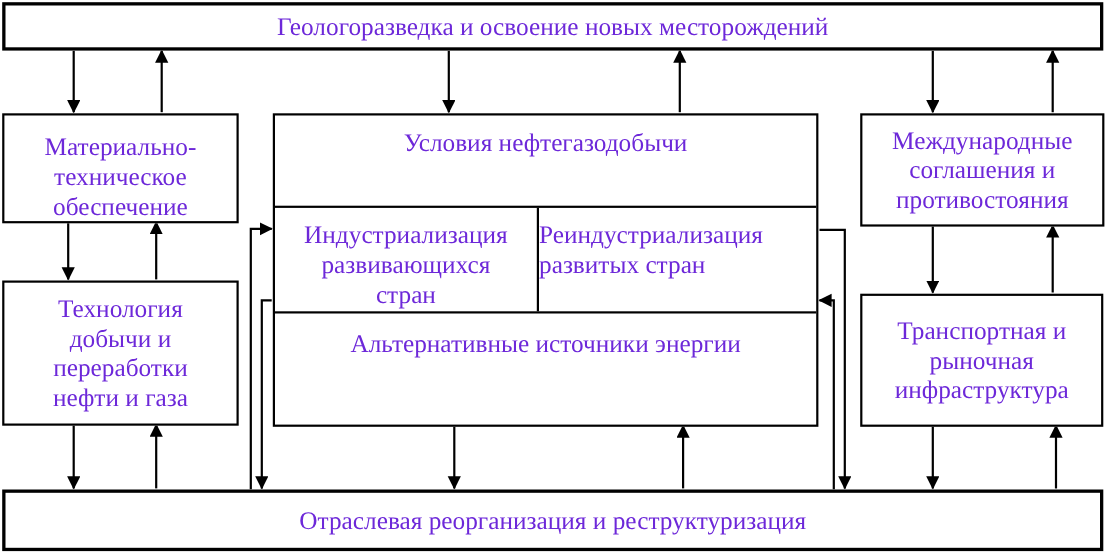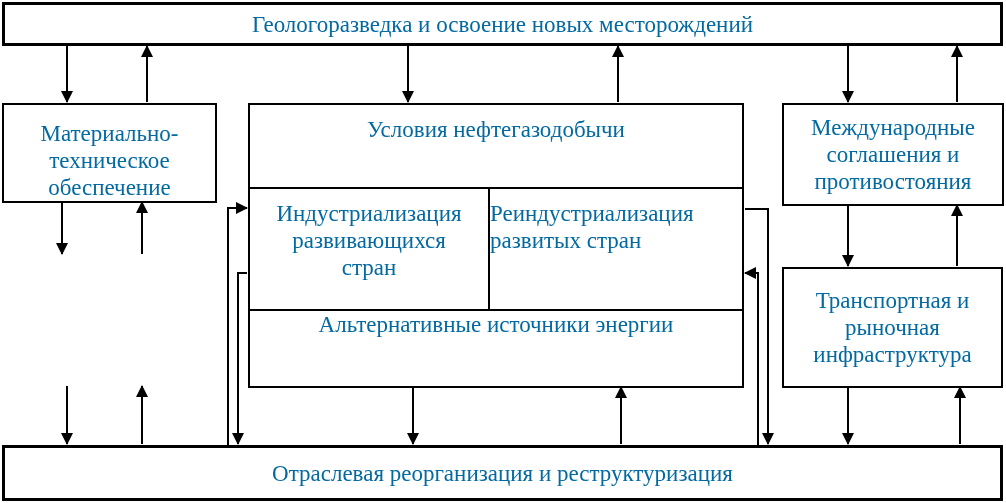--- a/index.html
+++ b/index.html
@@ -2,21 +2,21 @@
 <html><head>
 <meta charset="utf-8">
 <style>
   html, body { margin: 0; padding: 0; background: #ffffff; }
   .canvas {
     position: relative;
     width: 1006px;
     height: 503px;
     background: #ffffff;
     font-family: "Liberation Serif", "DejaVu Serif", serif;
-    color: #0369a1;
+    color: #6d28d9;
     overflow: hidden;
   }
   .box {
     position: absolute;
     box-sizing: border-box;
     border: 2px solid #000000;
     background: #ffffff;
     display: flex;
     align-items: center;
     justify-content: center;
@@ -50,40 +50,41 @@
   }
   .cb-row1 {
     box-sizing: border-box;
     height: 84px;
     border-bottom: 2px solid #000000;
     text-align: center;
     padding-top: 11px;
   }
   .cb-row2 {
     box-sizing: border-box;
-    height: 122px;
+    height: 96px;
     border-bottom: 2px solid #000000;
     display: flex;
   }
   .cb-cell-left {
     box-sizing: border-box;
     width: 240px;
     border-right: 2px solid #000000;
     text-align: center;
     padding-top: 11px;
   }
   .cb-cell-right {
     box-sizing: border-box;
     flex: 1;
     padding-top: 11px;
   }
   .cb-row3 {
     box-sizing: border-box;
     flex: 1;
     text-align: center;
+    padding-top: 14px;
     border-radius: 23px;
   }
   .cb-row1 span, .cb-cell-left span, .cb-cell-right span, .cb-row3 span { white-space: pre-line; }
   .connectors {
     position: absolute;
     left: 0; top: 0;
     pointer-events: none;
   }
   .connectors line, .connectors polyline {
     stroke: #000000;
@@ -127,20 +128,26 @@
   <div class="box wide n-exploration">
     <span>Геологоразведка и освоение новых месторождений</span>
   </div>
 
   <div class="box n-logistics">
     <span>Материально-
 техническое
 обеспечение</span>
   </div>
 
+  <div class="box n-technology">
+    <span>Технология
+добычи и
+переработки
+нефти и газа</span>
+  </div>
 
   <div class="center-block">
     <div class="cb-row1">
       <span>Условия нефтегазодобычи</span>
     </div>
     <div class="cb-row2">
       <div class="cb-cell-left">
         <span>Индустриализация
 развивающихся
 стран</span>

